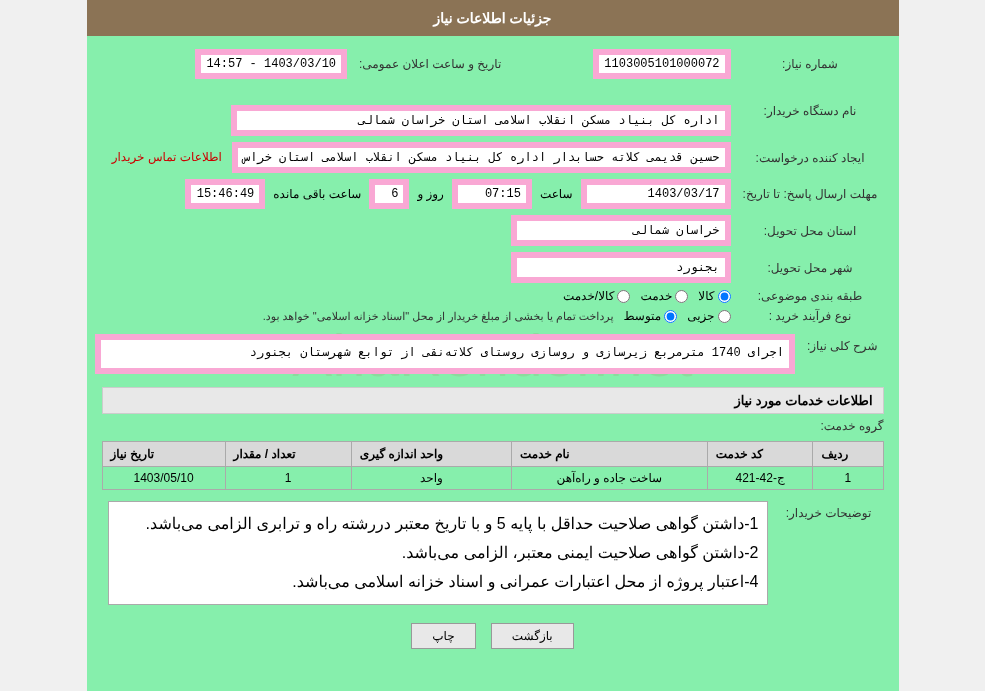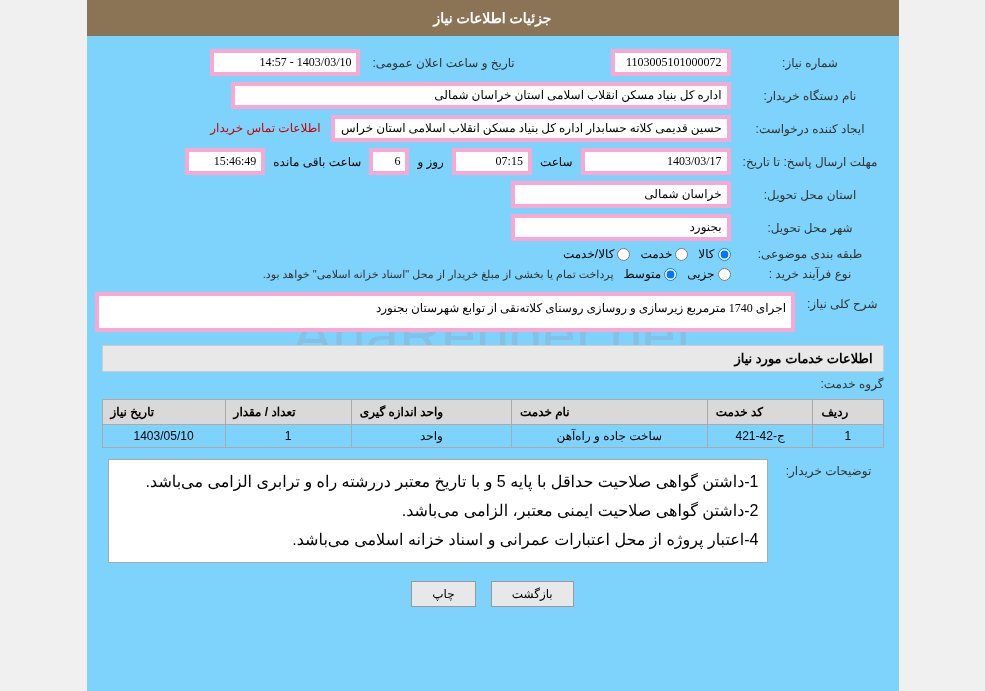--- a/index.html
+++ b/index.html
@@ -9,21 +9,21 @@
     }
     body {
       font-family: Tahoma, Arial, sans-serif;
       font-size: 12px;
       background: #f0f0f0;
       direction: rtl;
     }
     .page-container {
       width: 812px;
       min-height: 691px;
-      background: #7dd3fc;
+      background: #86efac;
       margin: 0 auto;
     }
     .header-bar {
       background: #8B7355;
       color: #fff;
       text-align: center;
       padding: 10px 15px;
       font-size: 14px;
       font-weight: bold;
     }
@@ -53,27 +53,27 @@
       color: #333;
       white-space: nowrap;
       text-align: center;
       width: 110px;
       font-weight: normal;
     }
     .value-cell {
       text-align: right;
     }
     .input-box {
-      border: 4px solid #f9a8d4;
+      border: 6px solid #f9a8d4;
       background: #fff;
       padding: 2px 5px;
       display: inline-block;
       min-width: 120px;
       font-size: 12px;
-      font-family: Liberation Serif, serif;
+      font-family: Liberation Mono, monospace;
     }
     .input-wide {
       min-width: 340px;
     }
     .input-medium {
       min-width: 220px;
     }
     .input-small {
       min-width: 80px;
     }
@@ -202,21 +202,21 @@
           </td>
           <td class="label-cell" style="text-align:right;">تاریخ و ساعت اعلان عمومی:</td>
           <td class="value-cell">
             <span class="input-box input-date">1403/03/10 - 14:57</span>
           </td>
         </tr>
 
         <tr>
           <td class="label-cell">نام دستگاه خریدار:</td>
           <td class="value-cell" colspan="3">
-            <span class="input-box input-wide" style="min-width:500px;">اداره کل بنیاد مسکن انقلاب اسلامی استان خراسان شمالی</span>
+            <span class="input-box input-wide" style="min-width:500px;margin-top:20px;">اداره کل بنیاد مسکن انقلاب اسلامی استان خراسان شمالی</span>
           </td>
         </tr>
 
         <tr>
           <td class="label-cell">ایجاد کننده درخواست:</td>
           <td class="value-cell" colspan="3">
             <span class="input-box" style="min-width:400px;">حسین قدیمی کلاته حسابدار اداره کل بنیاد مسکن انقلاب اسلامی استان خراس</span>
             &nbsp;
             <span class="link-style">اطلاعات تماس خریدار</span>
           </td>

